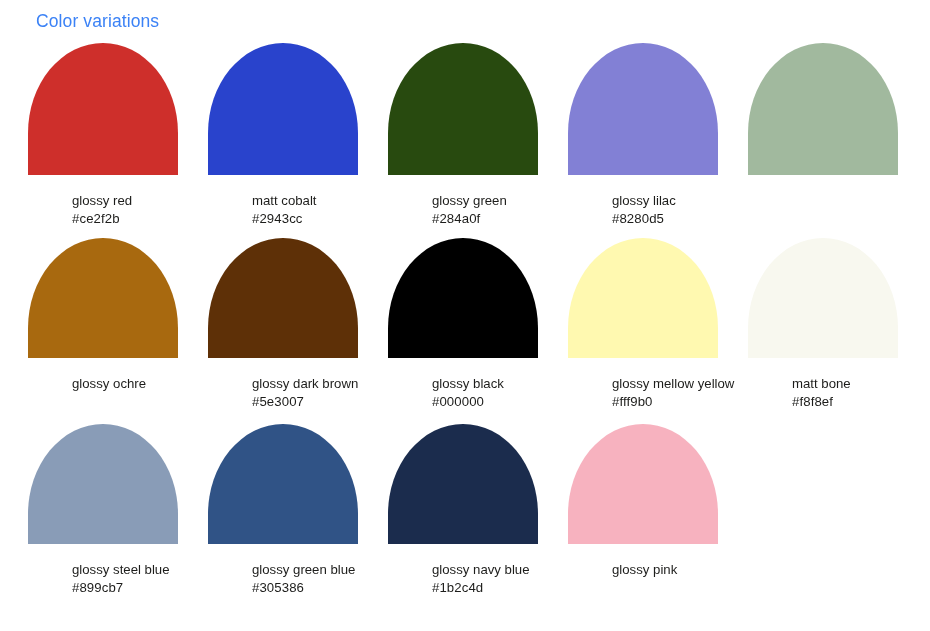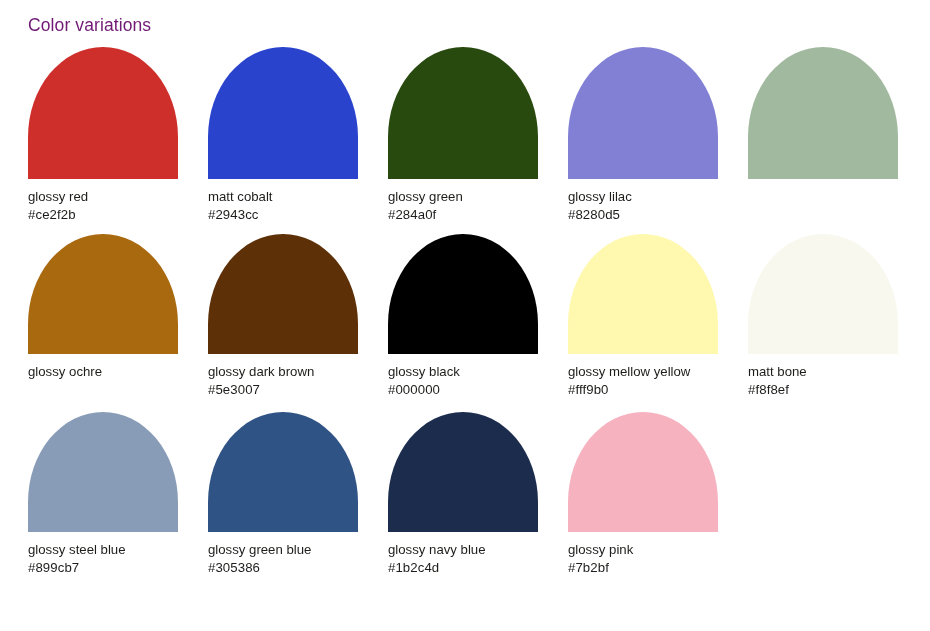--- a/index.html
+++ b/index.html
@@ -20,24 +20,24 @@
     position: relative;
     width: 930px;
     height: 631px;
     box-sizing: border-box;
     padding: 0 28px;
   }
 
   .page-title {
     font-size: 17.5px;
     font-weight: 400;
-    color: #701a75;
+    color: #3b82f6;
     letter-spacing: 0.1px;
-    margin: 0;
-    padding-top: 14px;
+    margin: 8px;
+    padding-top: 2px;
     line-height: 1.3;
   }
 
   .swatch-grid {
     margin-top: 10px;
     display: grid;
     grid-template-columns: repeat(5, 150px);
     column-gap: 30px;
     row-gap: 0;
   }
@@ -55,22 +55,23 @@
   .swatch-chip {
     width: 150px;
     height: 120px;
     border-top-left-radius: 75px 90px;
     border-top-right-radius: 75px 90px;
     border-bottom-left-radius: 0;
     border-bottom-right-radius: 0;
   }
 
   .swatch-meta {
-    padding-top: 9px;
+    padding-top: 17px;
     line-height: 1.38;
+    margin-left: 44px;
   }
 
   .swatch-name,
   .swatch-hex {
     display: block;
     font-size: 13.2px;
     font-weight: 400;
     color: #1d1d1b;
     white-space: nowrap;
   }
@@ -175,18 +176,17 @@
         <div class="swatch-chip" style="background: rgb(27, 44, 77);"></div>
         <div class="swatch-meta">
           <span class="swatch-name">glossy navy blue</span>
           <span class="swatch-hex">#1b2c4d</span>
         </div>
       </div>
       <div class="swatch-cell">
         <div class="swatch-chip" style="background: rgb(247, 178, 191);"></div>
         <div class="swatch-meta">
           <span class="swatch-name">glossy pink</span>
-          <span class="swatch-hex">#7b2bf</span>
         </div>
       </div>
     </div>
 
 </div>
 
 </body></html>

